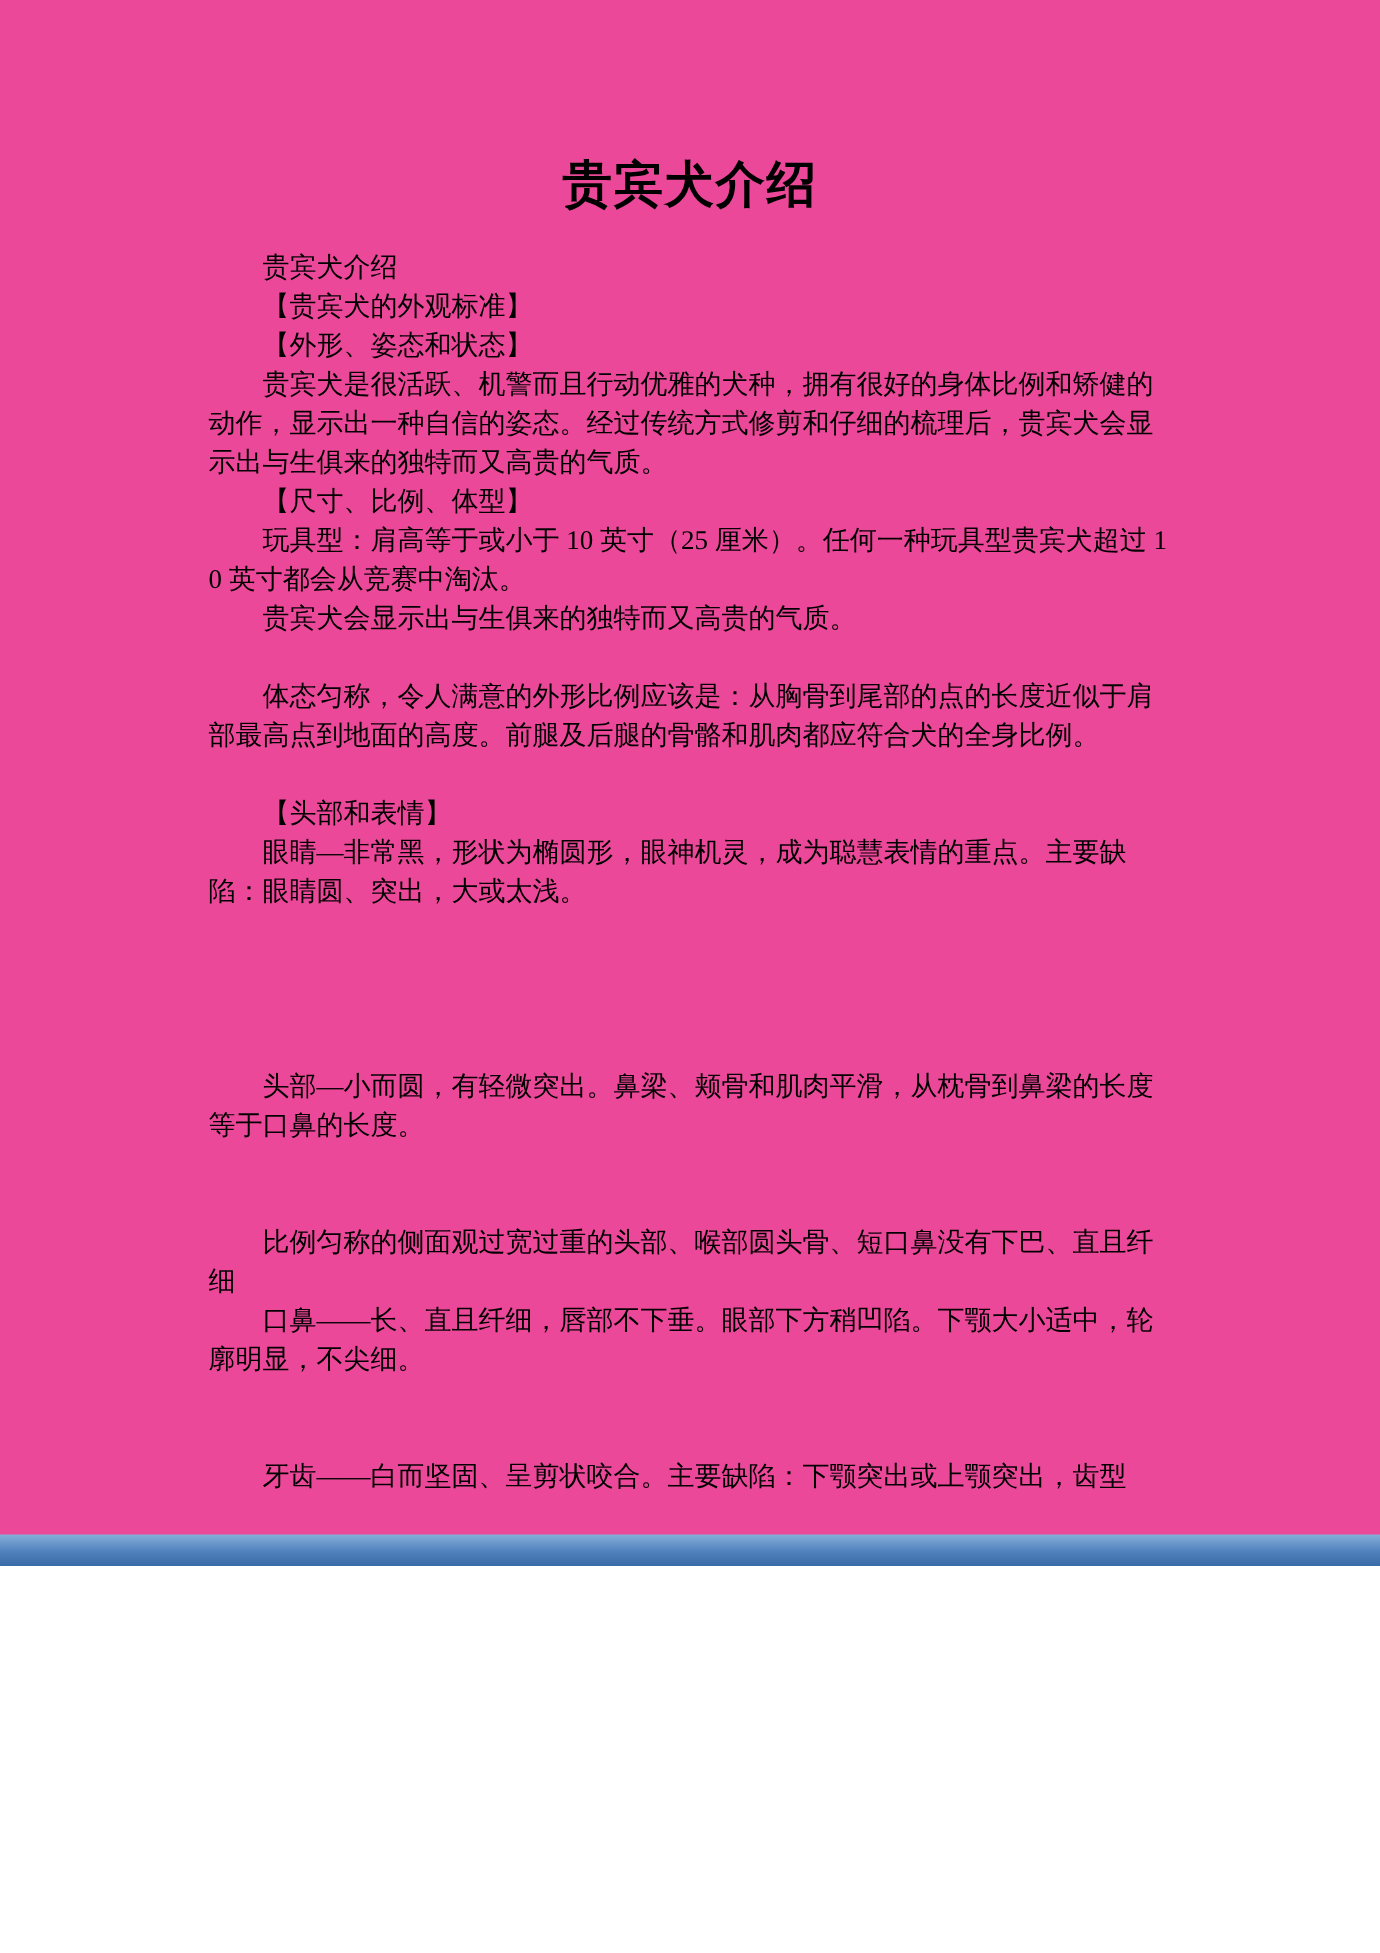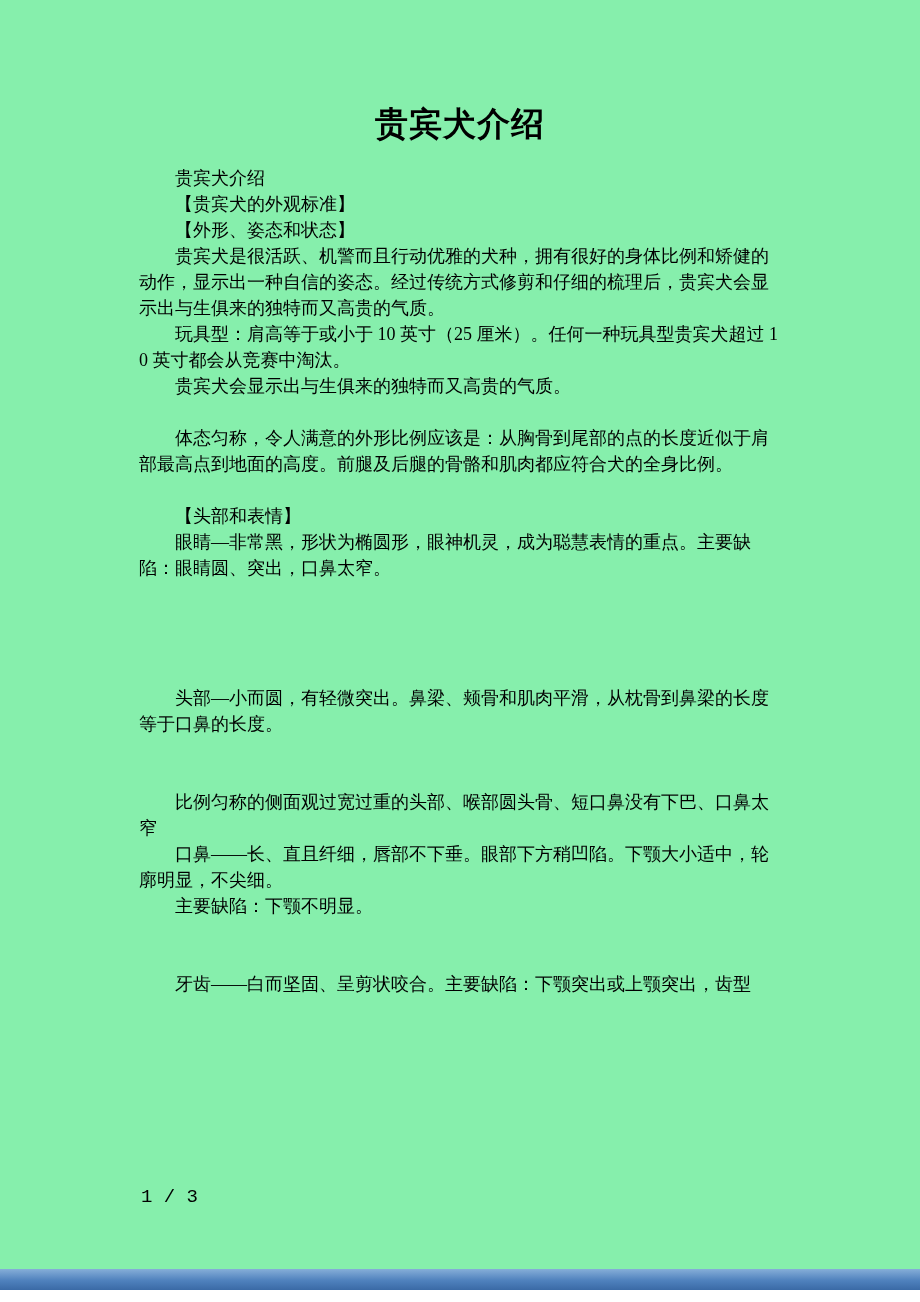--- a/index.html
+++ b/index.html
@@ -3,22 +3,22 @@
 <meta charset="utf-8">
 <style>
   html, body {
     margin: 0;
     padding: 0;
     background: #ffffff;
   }
   .page {
     position: relative;
     width: 920px;
-    height: 1290px;
-    background: #86efac;
+    height: 1044px;
+    background: #ec4899;
     color: #000000;
     font-family: "Liberation Serif", "DejaVu Serif", serif;
     overflow: hidden;
     margin: 0 auto;
   }
   .content {
     margin: 0 139px;
   }
   .doc-title {
     margin: 0;
@@ -66,37 +66,37 @@
 <div class="page">
 
   <h1 class="doc-title">贵宾犬介绍</h1>
 
   <div class="content">
     <div class="doc-body" id="doc-body">
         <p class="para">贵宾犬介绍</p>
         <p class="para">【贵宾犬的外观标准】</p>
         <p class="para">【外形、姿态和状态】</p>
         <p class="para">贵宾犬是很活跃、机警而且行动优雅的犬种，拥有很好的身体比例和矫健的动作，显示出一种自信的姿态。经过传统方式修剪和仔细的梳理后，贵宾犬会显示出与生俱来的独特而又高贵的气质。</p>
+        <p class="para">【尺寸、比例、体型】</p>
         <p class="para">玩具型：肩高等于或小于 10 英寸（25 厘米）。任何一种玩具型贵宾犬超过 10 英寸都会从竞赛中淘汰。</p>
         <p class="para">贵宾犬会显示出与生俱来的独特而又高贵的气质。</p>
         <p class="para blank"></p>
         <p class="para">体态匀称，令人满意的外形比例应该是：从胸骨到尾部的点的长度近似于肩部最高点到地面的高度。前腿及后腿的骨骼和肌肉都应符合犬的全身比例。</p>
         <p class="para blank"></p>
         <p class="para">【头部和表情】</p>
-        <p class="para">眼睛—非常黑，形状为椭圆形，眼神机灵，成为聪慧表情的重点。主要缺陷：眼睛圆、突出，口鼻太窄。</p>
+        <p class="para">眼睛—非常黑，形状为椭圆形，眼神机灵，成为聪慧表情的重点。主要缺陷：眼睛圆、突出，大或太浅。</p>
         <p class="para blank"></p>
         <p class="para blank"></p>
         <p class="para blank"></p>
         <p class="para blank"></p>
         <p class="para">头部—小而圆，有轻微突出。鼻梁、颊骨和肌肉平滑，从枕骨到鼻梁的长度等于口鼻的长度。</p>
         <p class="para blank"></p>
         <p class="para blank"></p>
-        <p class="para">比例匀称的侧面观过宽过重的头部、喉部圆头骨、短口鼻没有下巴、口鼻太窄</p>
+        <p class="para">比例匀称的侧面观过宽过重的头部、喉部圆头骨、短口鼻没有下巴、直且纤细</p>
         <p class="para">口鼻——长、直且纤细，唇部不下垂。眼部下方稍凹陷。下颚大小适中，轮廓明显，不尖细。</p>
-        <p class="para">主要缺陷：下颚不明显。</p>
         <p class="para blank"></p>
         <p class="para blank"></p>
         <p class="para">牙齿——白而坚固、呈剪状咬合。主要缺陷：下颚突出或上颚突出，齿型</p>
       </div>
   </div>
 
   <div class="page-footer">1 / 3</div>
 
   <div class="bottom-bar"></div>
 

